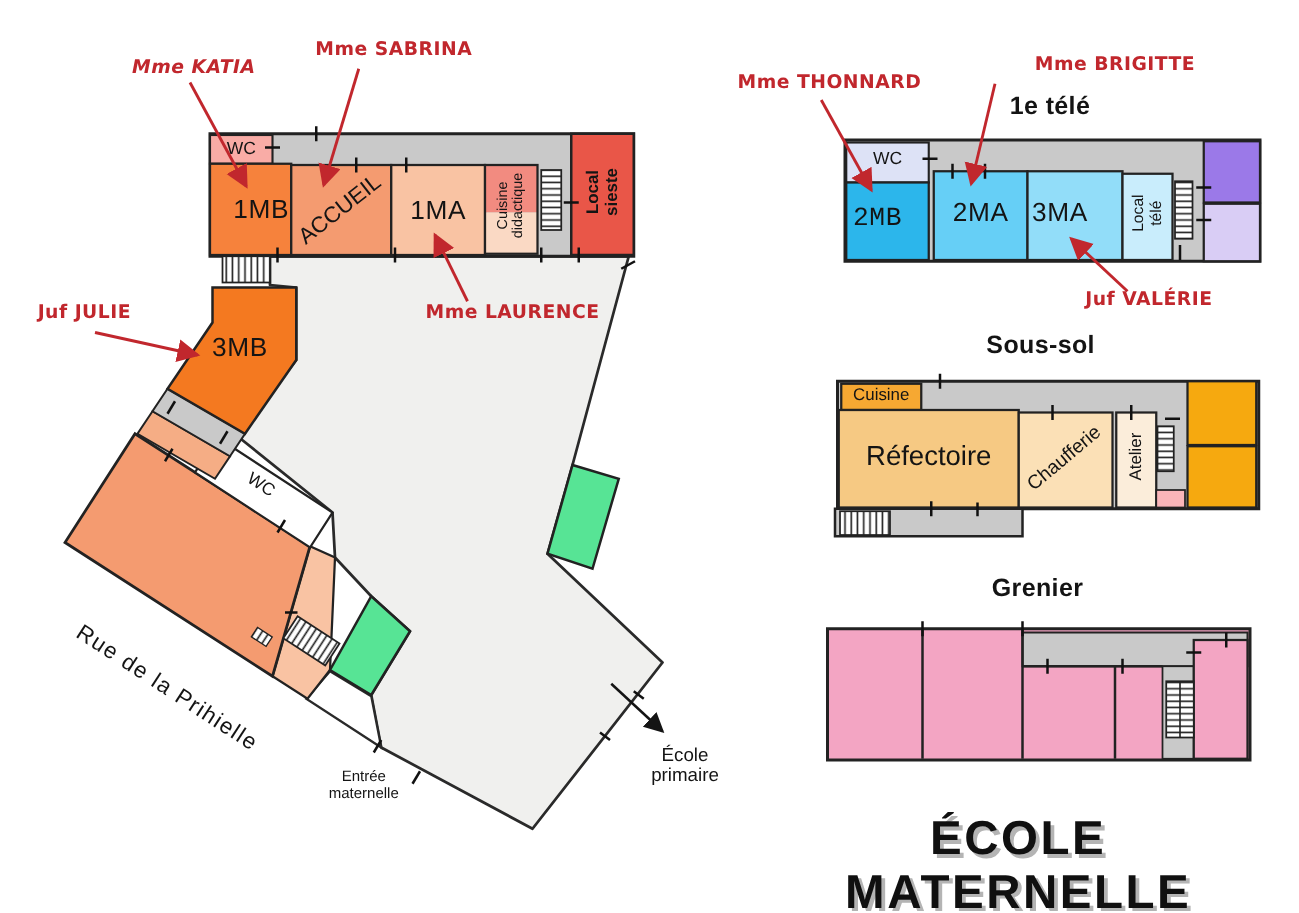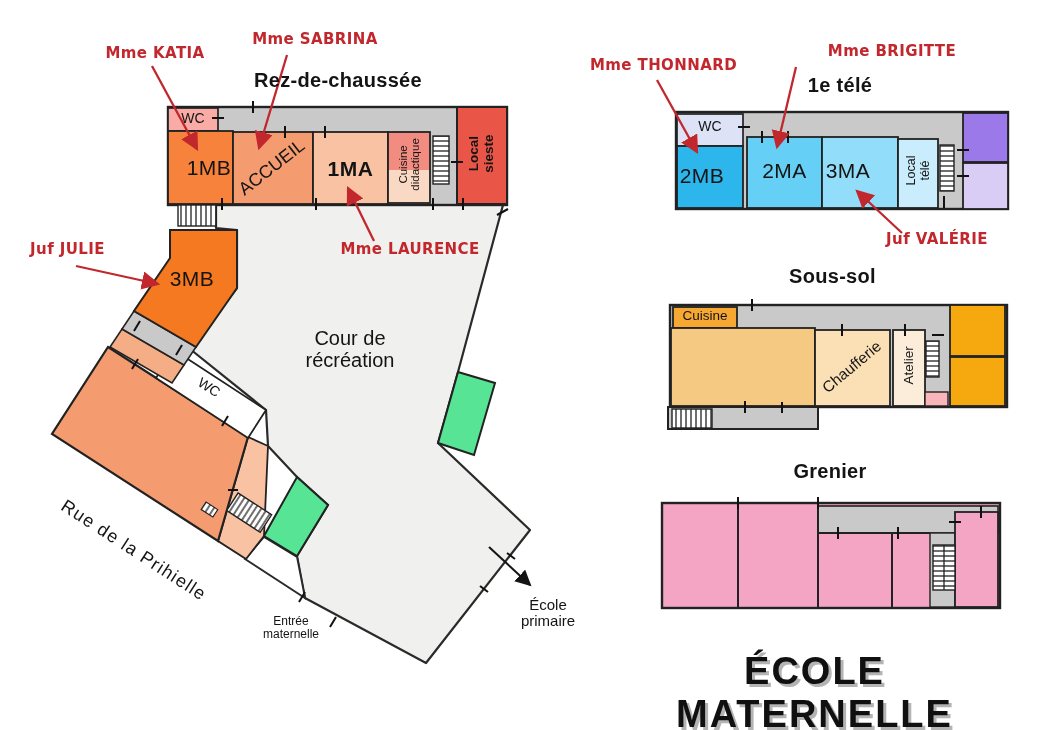--- a/index.html
+++ b/index.html
@@ -148,52 +148,51 @@
     <line x1="287" y1="55" x2="259" y2="148" marker-end="url(#arrRed)"></line>
     <line x1="374" y1="241" x2="348" y2="188" marker-end="url(#arrRed)"></line>
     <line x1="76" y1="266" x2="158" y2="284" marker-end="url(#arrRed)"></line>
     <line x1="657" y1="80" x2="697" y2="152" marker-end="url(#arrRed)"></line>
     <line x1="796" y1="67" x2="777" y2="147" marker-end="url(#arrRed)"></line>
     <line x1="902" y1="233" x2="857" y2="191" marker-end="url(#arrRed)"></line>
   </g>
   <line x1="489" y1="547" x2="530" y2="585" stroke="#141414" stroke-width="2" marker-end="url(#arrBlack)"></line>
 </svg>
 
-<div class="lbl title" style="left:238px;top:70px;width:200px;">Rez-de-chaussée</div>
 <div class="lbl title" style="left:770px;top:75px;width:140px;">1e télé</div>
 <div class="lbl title" style="left:770px;top:266px;width:125px;">Sous-sol</div>
 <div class="lbl title" style="left:770px;top:461px;width:120px;">Grenier</div>
 
 <div class="lbl room-small" style="left:168px;top:111px;width:50px;">WC</div>
 <div class="lbl room-code" style="left:168px;top:157px;width:82px;">1MB</div>
 <div class="lbl" style="left:222px;top:158px;width:100px;font-size:18px;transform:rotate(-38deg);transform-origin:center;">ACCUEIL</div>
-<div class="lbl room-code" style="left:313px;top:158px;width:75px;font-weight:bold;">1MA</div>
+<div class="lbl room-code" style="left:313px;top:158px;width:75px;">1MA</div>
 <div class="lbl rot-90" style="left:371px;top:152px;width:76px;font-size:11.5px;">Cuisine didactique</div>
 <div class="lbl rot-90" style="left:459px;top:139px;width:46px;font-size:13.5px;font-weight:600;">Local sieste</div>
 <div class="lbl room-code" style="left:157px;top:268px;width:70px;">3MB</div>
-<div class="lbl" style="left:300px;top:328px;width:100px;font-size:20px;">Cour de récréation</div>
 <div class="lbl room-small" style="left:184px;top:380px;width:50px;transform:rotate(33deg);transform-origin:center;">WC</div>
 
 <div class="lbl room-small" style="left:677px;top:119px;width:66px;">WC</div>
-<div class="lbl room-code" style="left:677px;top:165px;width:50px;">2MB</div>
+<div class="lbl room-code" style="left:677px;top:165px;width:50px;font-family:Liberation Mono, monospace;">2MB</div>
 <div class="lbl room-code" style="left:747px;top:160px;width:75px;">2MA</div>
 <div class="lbl room-code" style="left:822px;top:160px;width:52px;">3MA</div>
 <div class="lbl rot-90" style="left:897px;top:157px;width:42px;font-size:12.5px;">Local télé</div>
 
 <div class="lbl" style="left:673px;top:309px;width:64px;font-size:13.5px;">Cuisine</div>
+<div class="lbl" style="left:671px;top:353px;width:144px;font-size:22px;">Réfectoire</div>
 <div class="lbl" style="left:797px;top:359px;width:110px;font-size:15.5px;transform:rotate(-40deg);transform-origin:center;">Chaufferie</div>
 <div class="lbl rot-90" style="left:874px;top:358px;width:70px;font-size:13.5px;">Atelier</div>
 
 <div class="lbl" style="left:55px;top:488px;width:200px;font-size:18px;letter-spacing:1.2px;transform:rotate(33deg);transform-origin:0 0;">Rue de la Prihielle</div>
 <div class="lbl" style="left:250px;top:615px;width:82px;font-size:12px;">Entrée maternelle</div>
 <div class="lbl" style="left:512px;top:597px;width:72px;font-size:15px;">École primaire</div>
 
-<div class="annot" style="left:105px;top:46px;width:100px;">Mme KATIA</div>
+<div class="annot" style="left:105px;top:46px;width:100px;font-style:italic;">Mme KATIA</div>
 <div class="annot" style="left:250px;top:32px;width:130px;">Mme SABRINA</div>
 <div class="annot" style="left:335px;top:242px;width:150px;">Mme LAURENCE</div>
 <div class="annot" style="left:25px;top:242px;width:85px;">Juf JULIE</div>
 <div class="annot" style="left:586px;top:58px;width:155px;">Mme THONNARD</div>
 <div class="annot" style="left:827px;top:44px;width:130px;">Mme BRIGITTE</div>
-<div class="annot" style="left:882px;top:232px;width:110px;">Juf VALÉRIE</div>
+<div class="annot" style="left:860px;top:232px;width:110px;text-align:right;">Juf VALÉRIE</div>
 
 <div class="main-title" style="left:612px;top:650px;width:405px;">ÉCOLE MATERNELLE</div>
 
 </div>
 
 </body></html>

